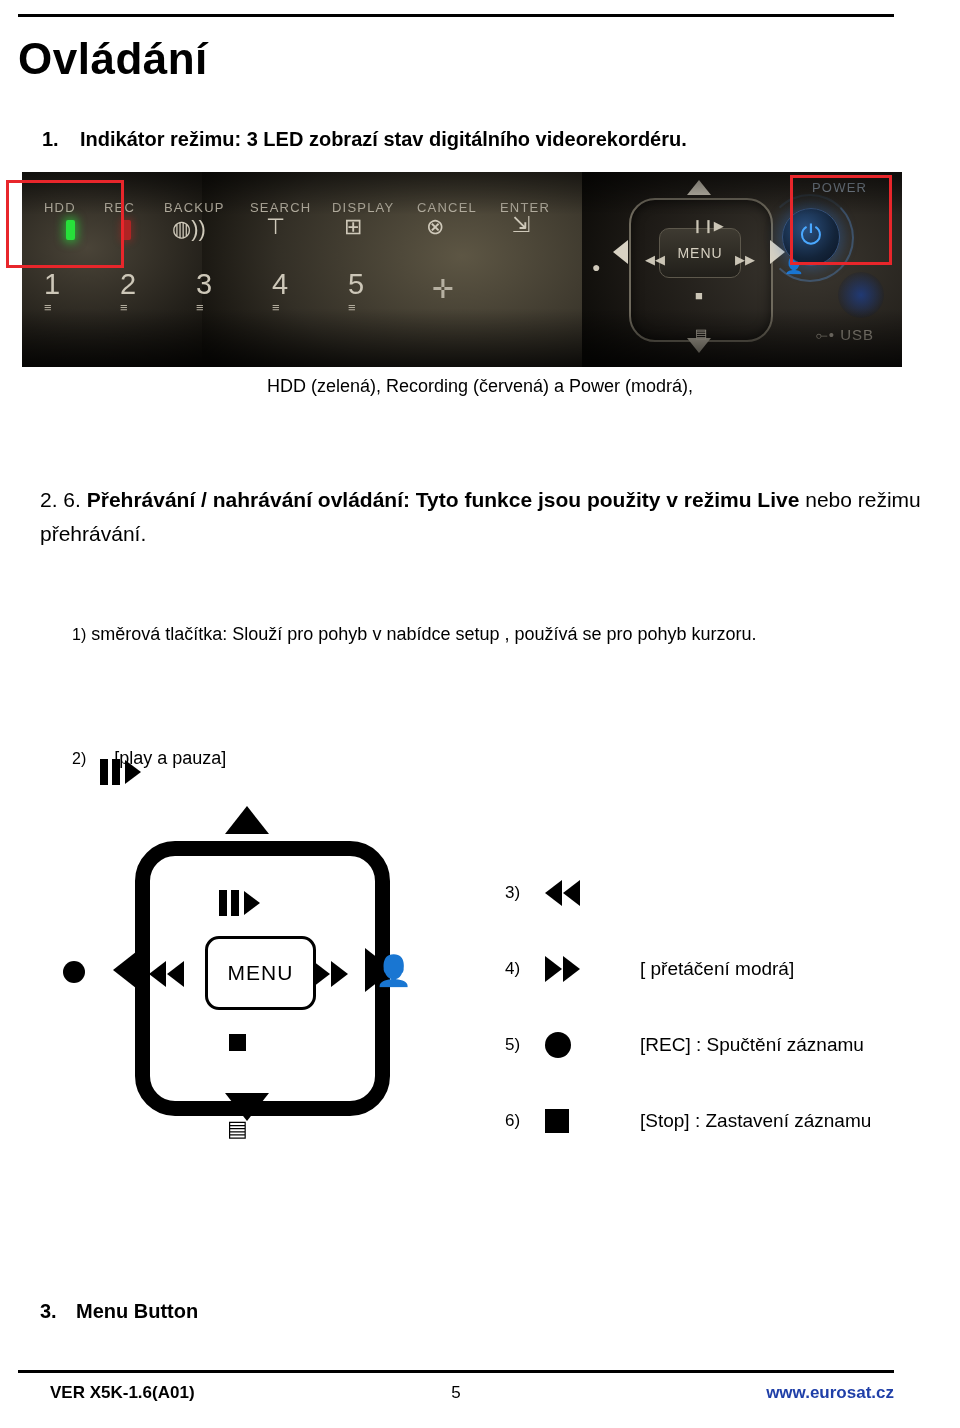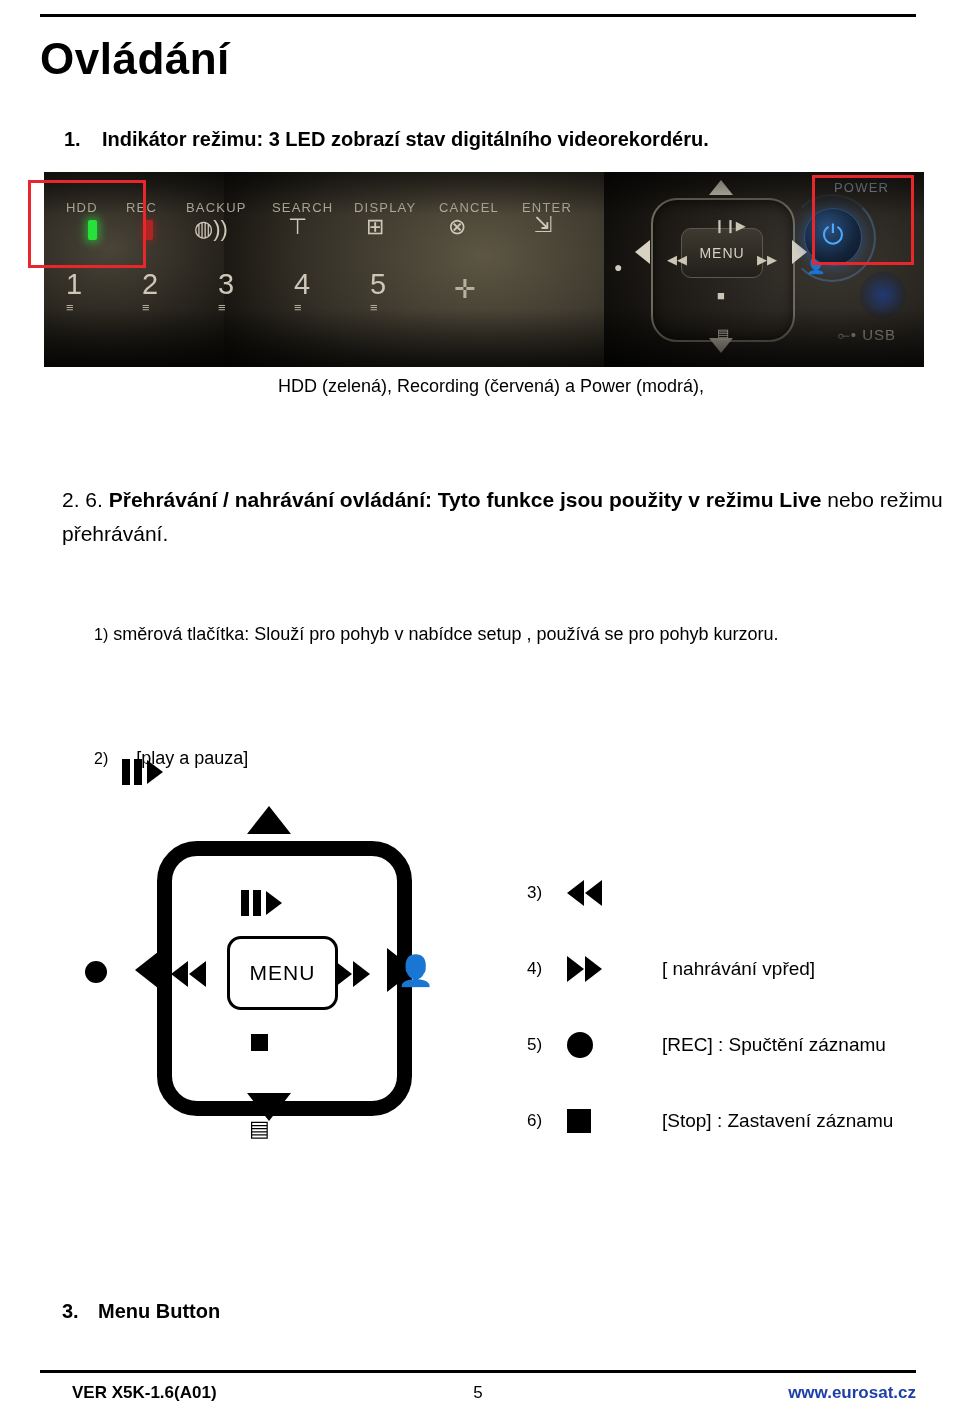--- a/index.html
+++ b/index.html
@@ -7,21 +7,20 @@
     width:960px; height:1428px;
     background:#ffffff;
     font-family:"Liberation Sans", sans-serif;
     color:#000;
     position:relative;
     overflow:hidden;
   }
   .page {
     position:absolute; inset:0;
     padding:12px;
-    margin-left:22px;
   }
   .top-rule {
     position:absolute; left:18px; top:14px; width:876px; height:3px;
     background:#000;
   }
   .title {
     position:absolute; left:18px; top:34px;
     font-size:44px; font-weight:bold; letter-spacing:0.5px;
   }
   .item1 {
@@ -331,21 +330,21 @@
       </span>
     </div>
     <div class="row">
       <span class="n">4)</span>
       <span class="gl">
         <span class="g-dbl fw">
             <i class="a"></i>
             <i class="b"></i>
           </span>
       </span>
-      <span class="lb">[ nahrávání vpřed]</span>
+      <span class="lb">[ přetáčení modrá]</span>
     </div>
     <div class="row">
       <span class="n">5)</span>
       <span class="gl">
         <span class="g-circle"></span>
       </span>
       <span class="lb">[REC] : Spučtění záznamu</span>
     </div>
     <div class="row">
       <span class="n">6)</span>

